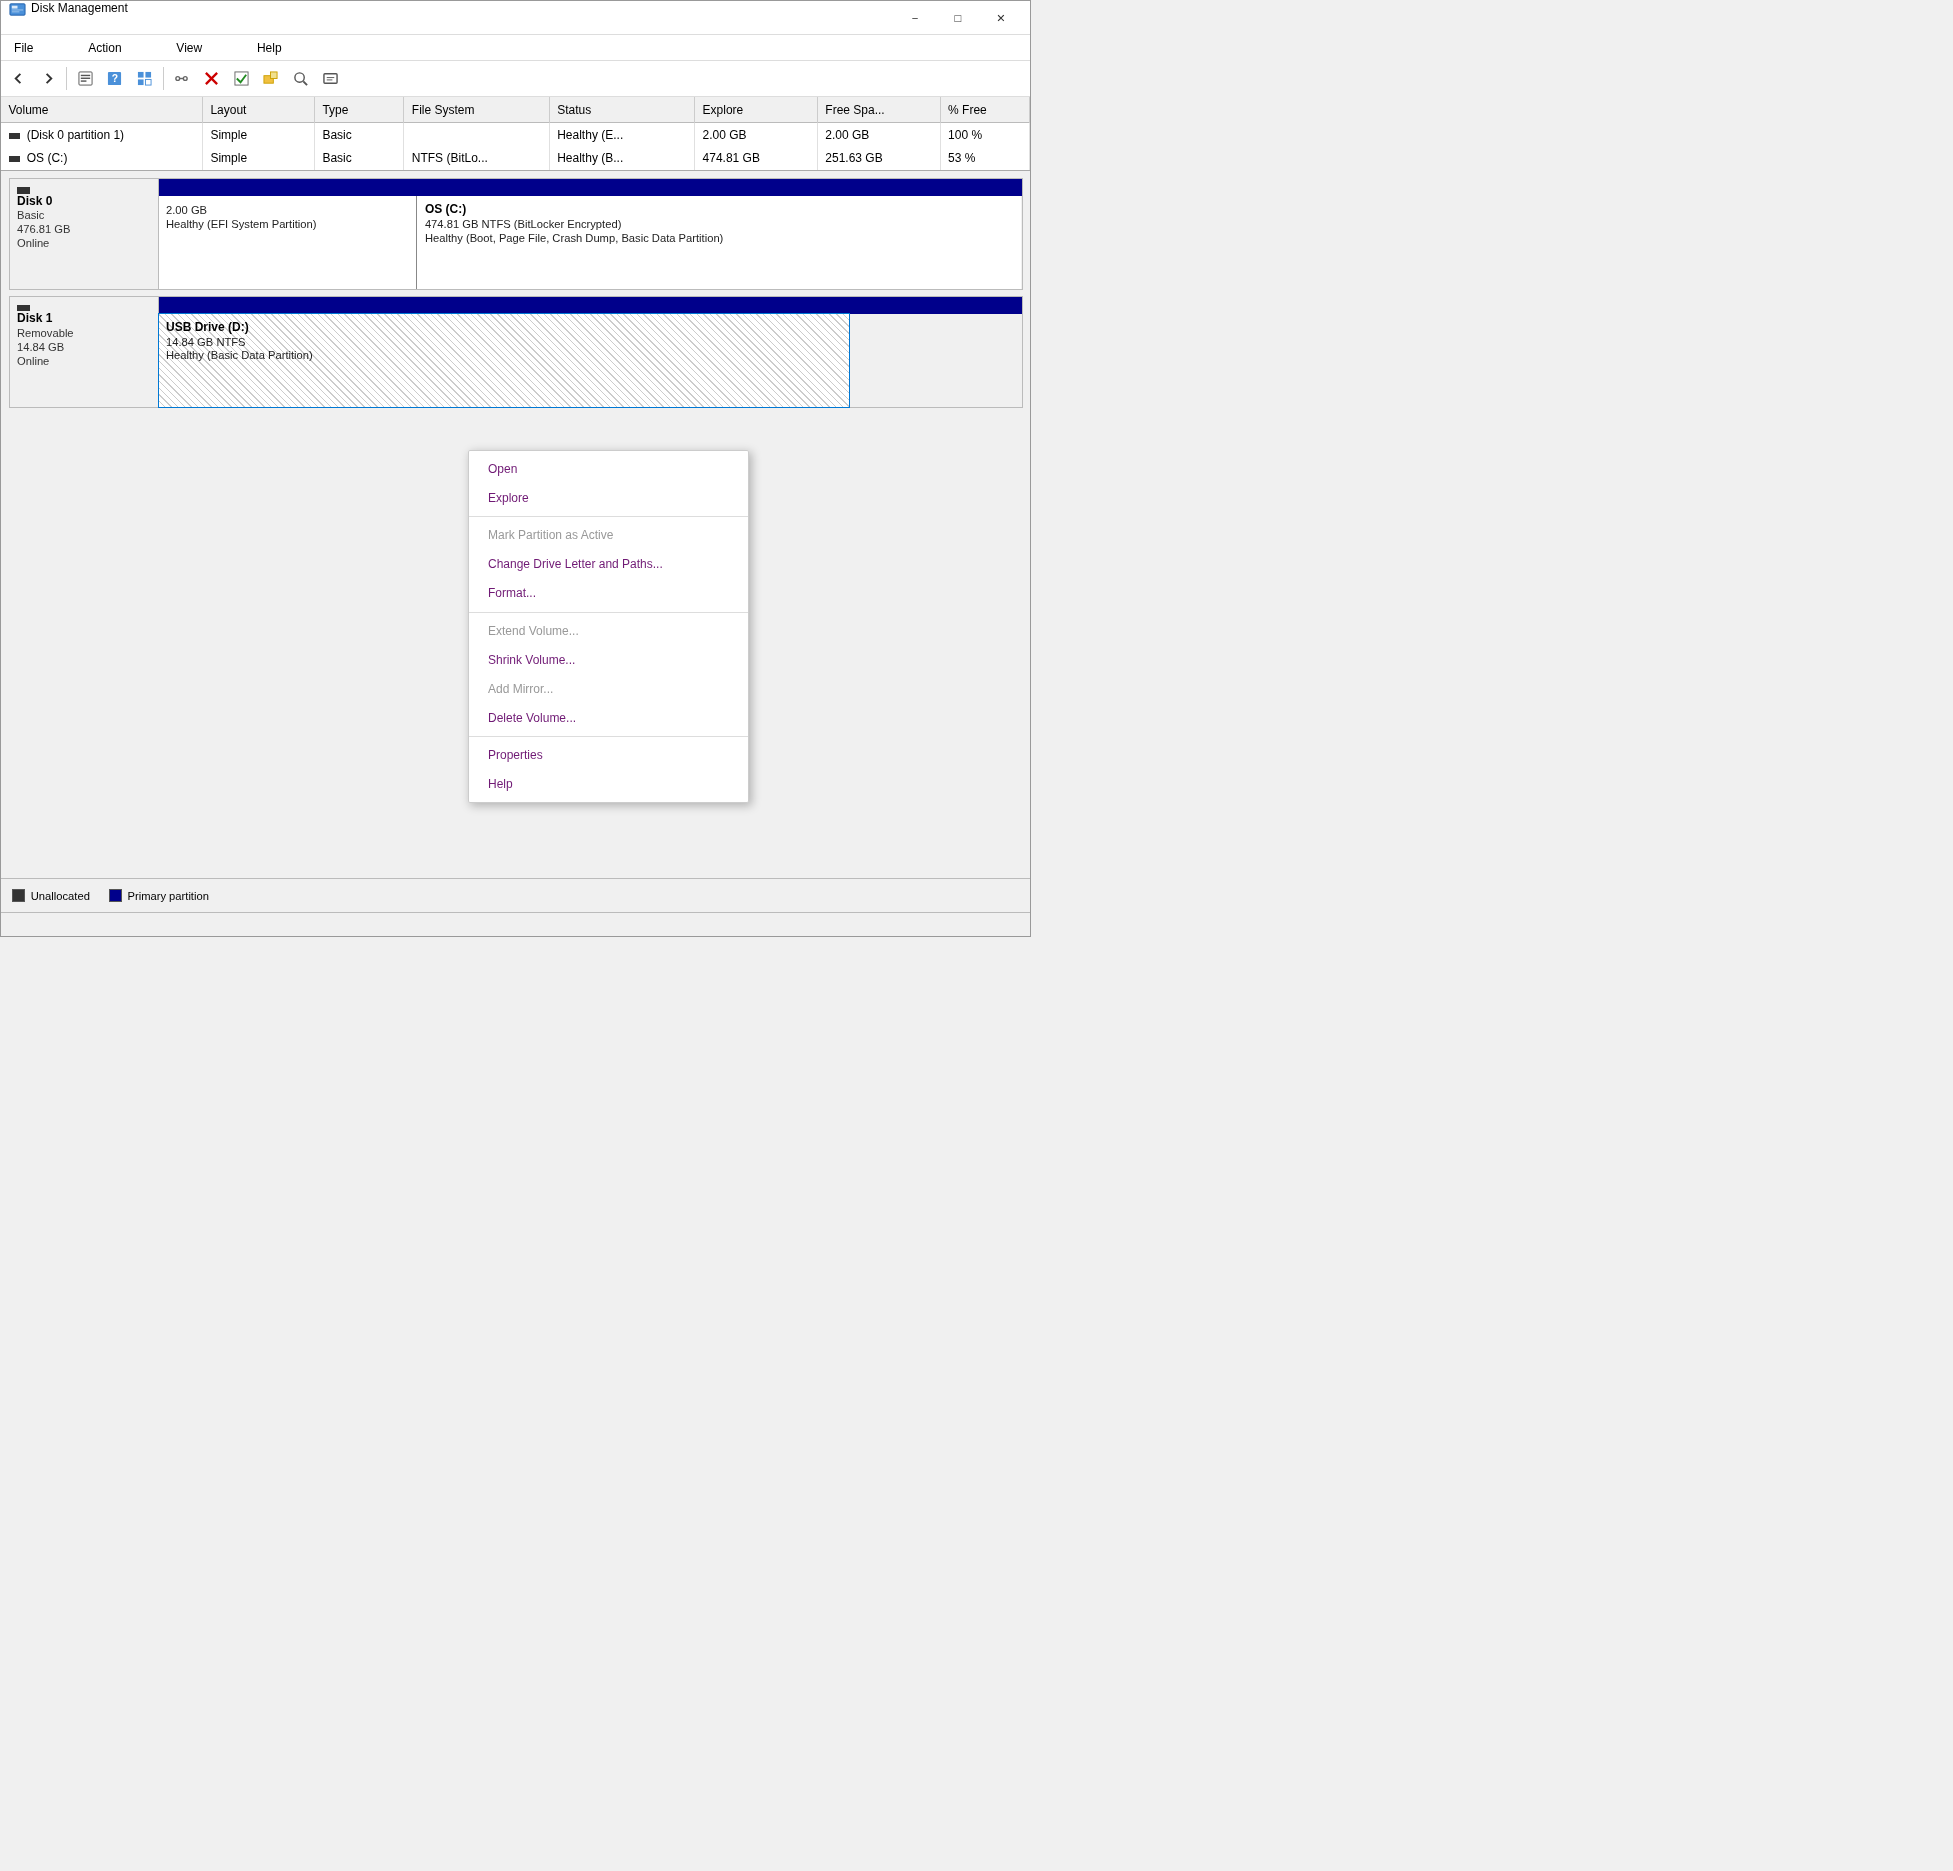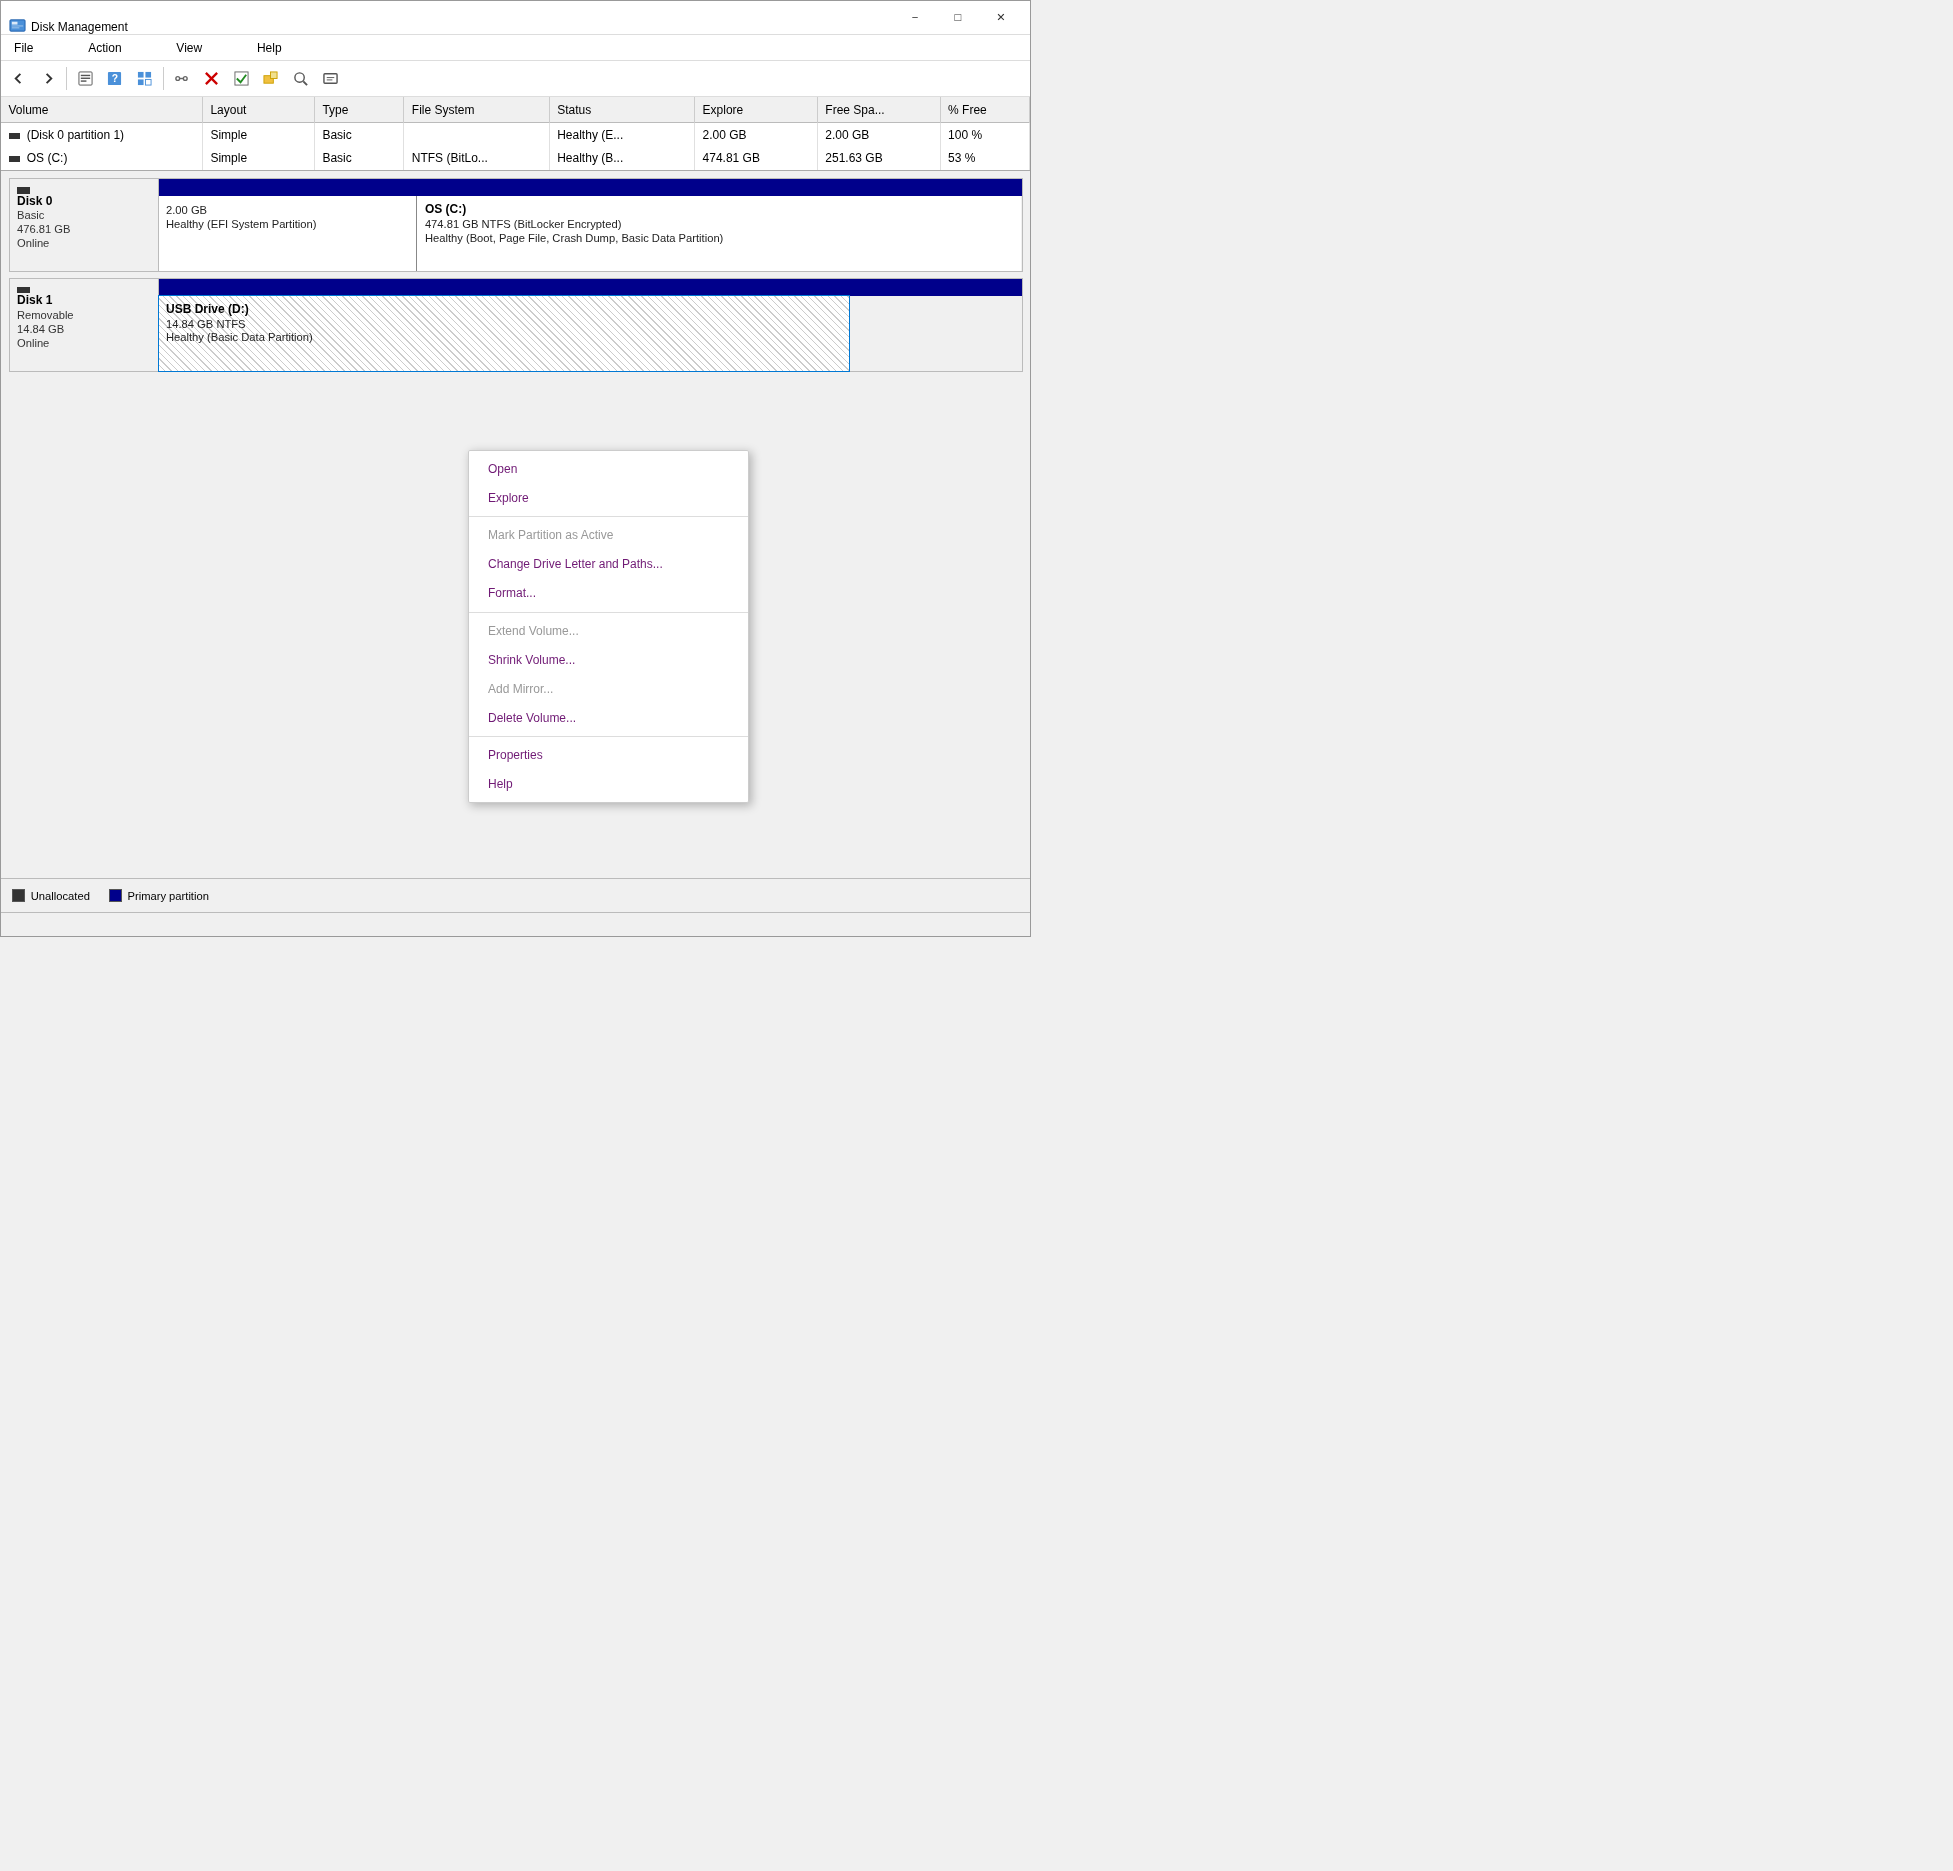--- a/index.html
+++ b/index.html
@@ -16,21 +16,21 @@
       height: 937px;
       background: #f0f0f0;
       border: 0.9px solid #999;
       display: flex;
       flex-direction: column;
     }
     .title-bar {
       background: #fff;
       height: 34px;
       display: flex;
-      align-items: flex-end;
+      align-items: flex-start;
       padding: 0 7.5px;
       border-bottom: 0.9px solid #ddd;
       flex-shrink: 0;
     }
     .title-bar-icon {
       width: 17px;
       height: 17px;
       margin-right: 5.6px;
       display: flex;
       align-items: center;
@@ -149,21 +149,21 @@
       overflow-y: auto;
       padding: 7.5px;
       display: flex;
       flex-direction: column;
       gap: 5.6px;
       background: #f0f0f0;
     }
 
     .disk-row {
       display: flex;
-      height: 94px;
+      height: 112px;
       background: #f0f0f0;
       justify-content: center;
     }
     .disk-label {
       width: 150px;
       flex-shrink: 0;
       padding: 7.5px;
       background: #f0f0f0;
       border: 0.9px solid #bbb;
       display: flex;

